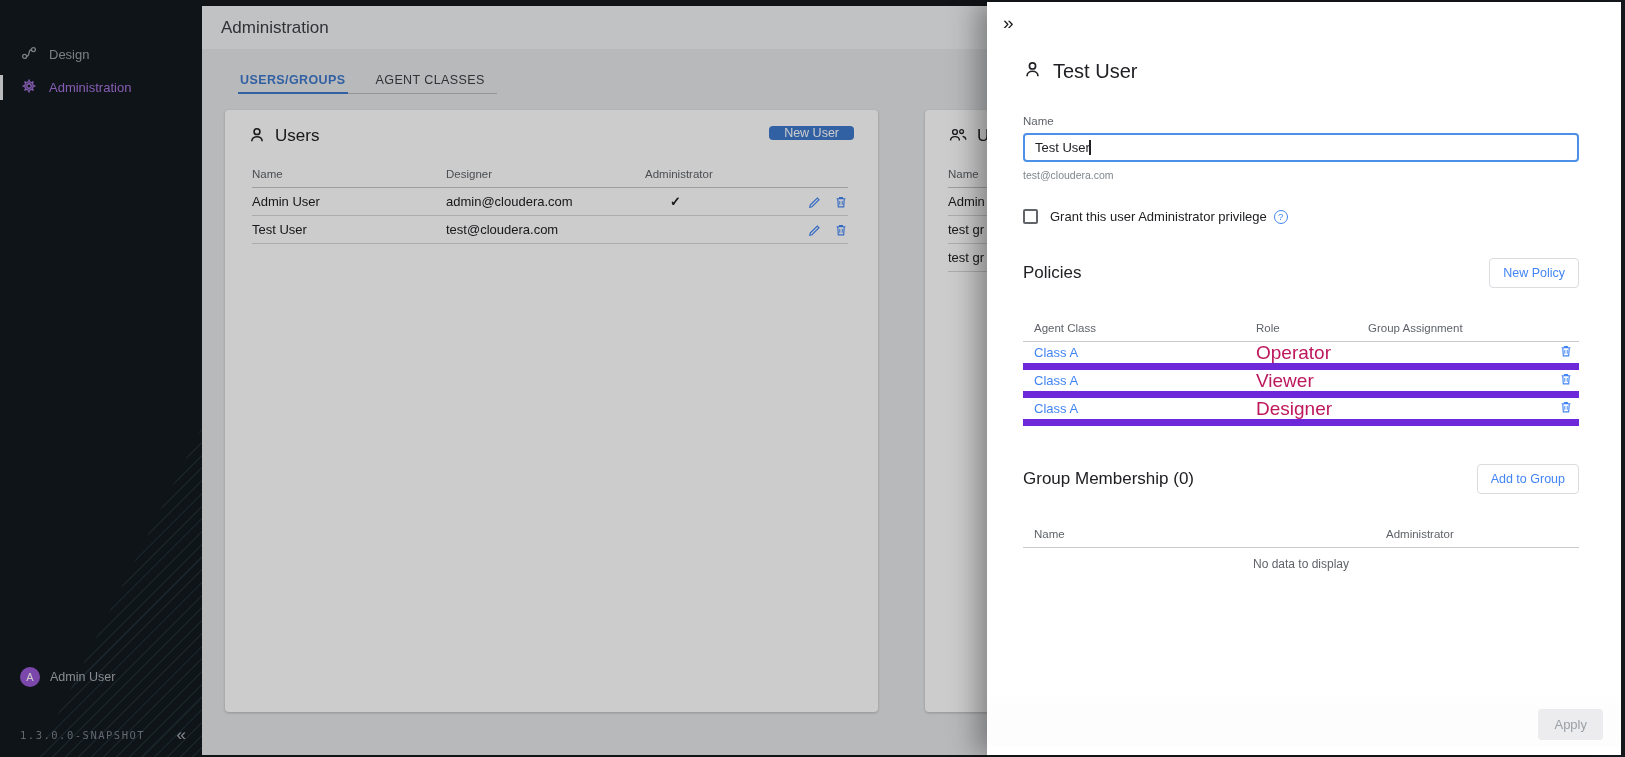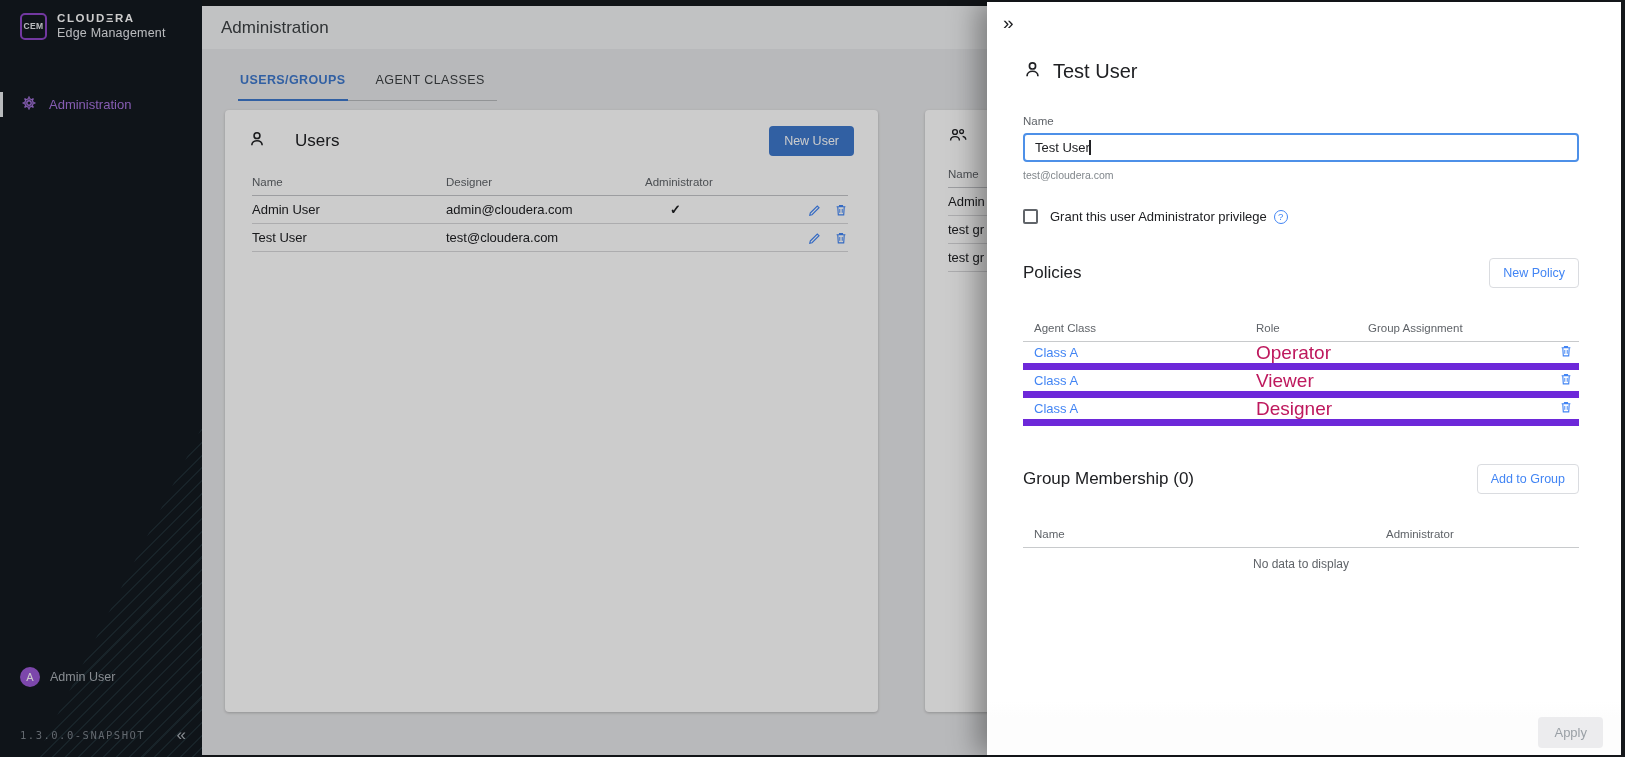--- a/index.html
+++ b/index.html
@@ -26,29 +26,29 @@
   .sidebar-user .uname { font-size:12.5px; color:#aab0b6; }
   .sidebar-footer { position:absolute; left:0; bottom:12px; width:202px; display:flex; align-items:center; justify-content:space-between; padding:0 16px 0 20px; z-index:2; }
   .version { font-family:"DejaVu Sans Mono", monospace; font-size:10.5px; letter-spacing:1.5px; color:#7b828a; }
   .collapse { font-size:17px; color:#aab0b6; cursor:pointer; }
 
   
   .main { position:absolute; left:202px; top:6px; right:4px; bottom:2px; background:#e7e8ea; overflow:hidden; }
   .toolbar { height:43px; background:#f2f3f4; display:flex; align-items:center; padding-left:19px; }
   .page-title { font-size:17px; color:#3c4043; }
   .tabs { display:inline-flex; gap:26px; margin:24px 0 0 36px; border-bottom:1px solid #b7b9bc; padding:0 10px 0 0; }
-  .tab { font-size:12.5px; letter-spacing:.4px; padding:0 2px 12px 2px; color:#3c4043; cursor:pointer; border-bottom:2.5px solid transparent; margin-bottom:-1px; }
+  .tab { font-size:12.5px; letter-spacing:.4px; padding:0 2px 5px 2px; color:#3c4043; cursor:pointer; border-bottom:2.5px solid transparent; margin-bottom:-1px; }
   .tab.active { color:#3e78cc; border-bottom-color:#3e78cc; font-weight:bold; }
 
   .card { position:absolute; background:#ffffff; border-radius:4px; box-shadow:0 1px 3px rgba(0,0,0,0.22); }
   .card-users { left:23px; top:104px; width:653px; height:602px; }
   .card-groups { left:723px; top:104px; width:280px; height:602px; overflow:hidden; }
-  .card-head { display:flex; align-items:center; padding:16px 24px 12px 23px;gap:20px; }
+  .card-head { display:flex; align-items:flex-start; padding:16px 24px 12px 23px; }
   .card-title { font-size:17px; color:#202124; margin-left:9px; }
-  .btn-primary { margin-left:auto; background:#3e78cc; color:#fff; border:none; border-radius:4px; font-size:12.5px; padding:8px 15px; cursor:pointer; font-family:inherit; }
+  .btn-primary { margin-left:auto; background:#3e78cc; color:#fff; border:none; border-radius:4px; font-size:12.5px; padding:0 15px; cursor:pointer; font-family:inherit; }
   .u-row { display:flex; align-items:center; height:28px; border-bottom:1px solid #d7d8da; margin:0 30px 0 27px; }
   .u-row.head { border-bottom:1px solid #c3c5c8; }
   .u-row .c-name { width:194px; font-size:13px; color:#202124; }
   .u-row .c-id { width:199px; font-size:13px; color:#202124; }
   .u-row .c-admin { width:120px; font-size:13px; color:#202124; padding-left:25px; }
   .u-row.head .c-name, .u-row.head .c-id { font-size:11.5px; color:#5f6368; }
   .u-row.head .c-admin { font-size:11.5px; color:#5f6368; padding-left:0; }
   .u-row .c-actions { margin-left:auto; display:flex; gap:12px; }
   .check { font-size:15px; font-weight:bold; color:#202124; }
   .icon-btn { background:none; border:none; cursor:pointer; padding:0; line-height:0; }
@@ -78,37 +78,40 @@
   .btn-outline { margin-left:auto; background:#fff; border:1px solid #dadce0; border-radius:4px; color:#4285f4; font-size:12.5px; padding:7px 13px; cursor:pointer; font-family:inherit; }
   .p-row { display:flex; align-items:center; height:28px; border-bottom:7px solid #6d28d9; padding-left:11px; }
   .p-row.head { font-size:11.5px; color:#5f6368; border-bottom:1px solid #c8cacc; margin-top:26px; }
   .p-row .c-agent { width:222px; font-size:13px; }
   .p-row .c-role { width:112px; font-size:19px; color:#be185d; }
   .p-row .c-group { width:150px; font-size:13px; color:#202124; }
   .p-row.head .c-agent, .p-row.head .c-role, .p-row.head .c-group { font-size:11.5px; color:#5f6368; }
   .p-row .c-del { margin-left:auto; padding-right:6px; }
   .link { color:#4285f4; cursor:pointer; text-decoration:none; }
   .empty-text { text-align:center; font-size:12px; color:#5f6368; margin-top:9px; }
-  .drawer-footer { position:absolute; left:0; right:0; bottom:0; height:54px; background:linear-gradient(to top, #fdfdfd 70%, rgba(253,253,253,0)); }
+  .drawer-footer { position:absolute; left:0; right:0; bottom:8px; height:54px; background:linear-gradient(to top, #fdfdfd 70%, rgba(253,253,253,0)); }
   .btn-disabled { position:absolute; right:18px; bottom:7px; background:#ececee; color:#9aa0a6; border:none; border-radius:4px; font-size:13px; padding:8px 16px; font-family:inherit; }
 </style>
 </head>
 <body>
 
 <div class="page">
 
   <div class="sidebar">
-    <div class="brand">
-      <div class="cem-badge">CEM</div>
-      <div class="brand-text">
-        <div class="line1">CLOUDΞRA</div>
-        <div class="line2">Edge Management</div>
-      </div>
-    </div>
     <div class="nav">
+      <div class="nav-item">
+        <span>
+          <svg width="16" height="16" viewBox="0 0 16 16">
+              <circle cx="3.6" cy="11.4" r="2" fill="none" stroke="#9aa0a6" stroke-width="1.3"></circle>
+              <circle cx="12.4" cy="4.6" r="2" fill="none" stroke="#9aa0a6" stroke-width="1.3"></circle>
+              <path d="M5.6 11.4 C 9.5 11.4 6.5 4.6 10.4 4.6" fill="none" stroke="#9aa0a6" stroke-width="1.3"></path>
+            </svg>
+        </span>
+        <span>Design</span>
+      </div>
       <div class="nav-item active">
         <span>
           <svg width="16" height="16" viewBox="0 0 16 16">
               <circle cx="8" cy="8" r="2.2" fill="none" stroke="#a875e0" stroke-width="1.4"></circle>
               <g stroke="#a875e0" stroke-width="1.6">
                 <path d="M8 1.6 V3.6"></path>
                 <path d="M8 12.4 V14.4"></path>
                 <path d="M1.6 8 H3.6"></path>
                 <path d="M12.4 8 H14.4"></path>
                 <path d="M3.5 3.5 L4.9 4.9"></path>

